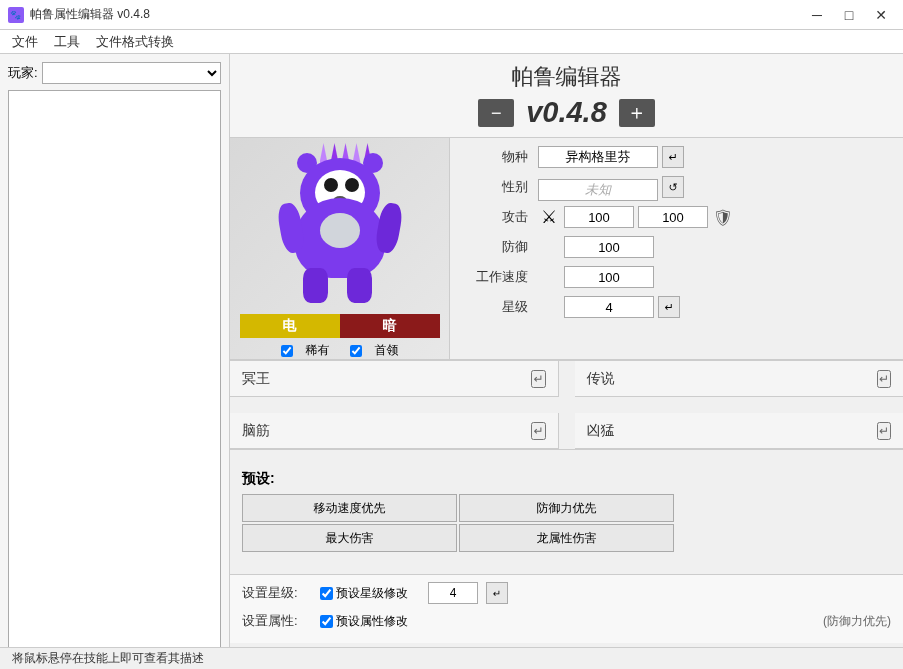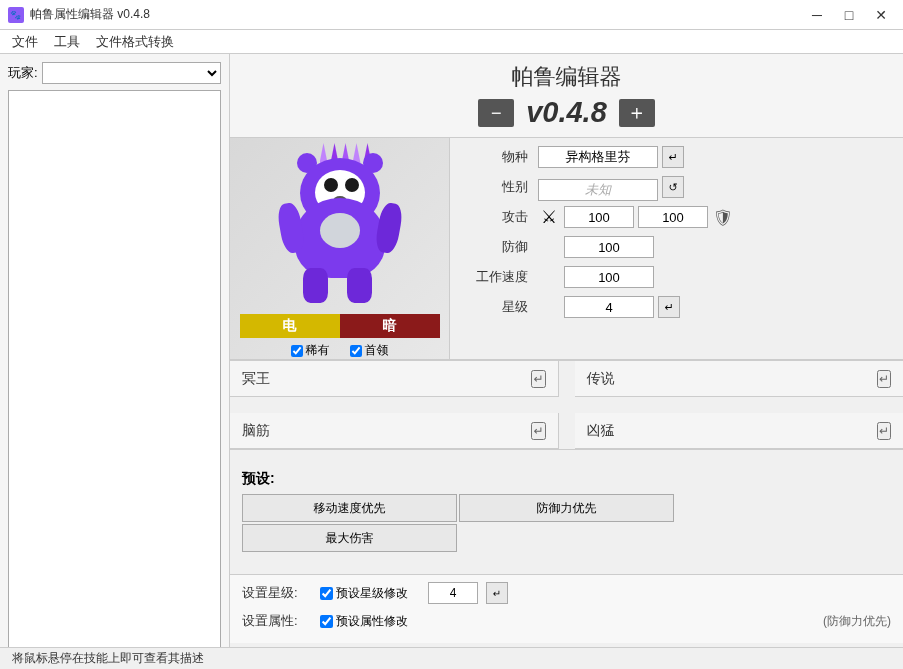--- a/index.html
+++ b/index.html
@@ -260,21 +260,21 @@
     .type-electric { background: #d4b800; }
     .type-dark { background: #8b1a1a; }
 
     
     .checkbox-row {
       display: flex;
       gap: 20px;
       margin-top: 4px;
       font-size: 12px;
     }
-    .checkbox-item { display: flex; align-items: center; gap: 3px; }
+    .checkbox-item { display: flex; align-items: center; gap: 13px; }
     .checkbox-item input { width: 12px; height: 12px; }
 
     
     .skills-section {
       display: grid;
       grid-template-columns: 1fr 1fr;
       gap: 16px;
       border-top: 1px solid #ccc;
       border-bottom: 1px solid #ccc;
     }
@@ -533,20 +533,21 @@
     </div>
 
     <div class="presets-section">
       <div class="presets-label">预设:</div>
       <div class="presets-grid">
         <button class="preset-btn">移动速度优先</button>
         <button class="preset-btn">防御力优先</button>
       </div>
       <div class="presets-grid">
         <button class="preset-btn">最大伤害</button>
+        <button class="preset-btn">龙属性伤害</button>
       </div>
     </div>
 
     <div class="settings-section">
 
 
       <div class="setting-row">
         <span class="setting-label">设置星级:</span>
         <label class="setting-checkbox">
           <input type="checkbox" checked="" style="">

